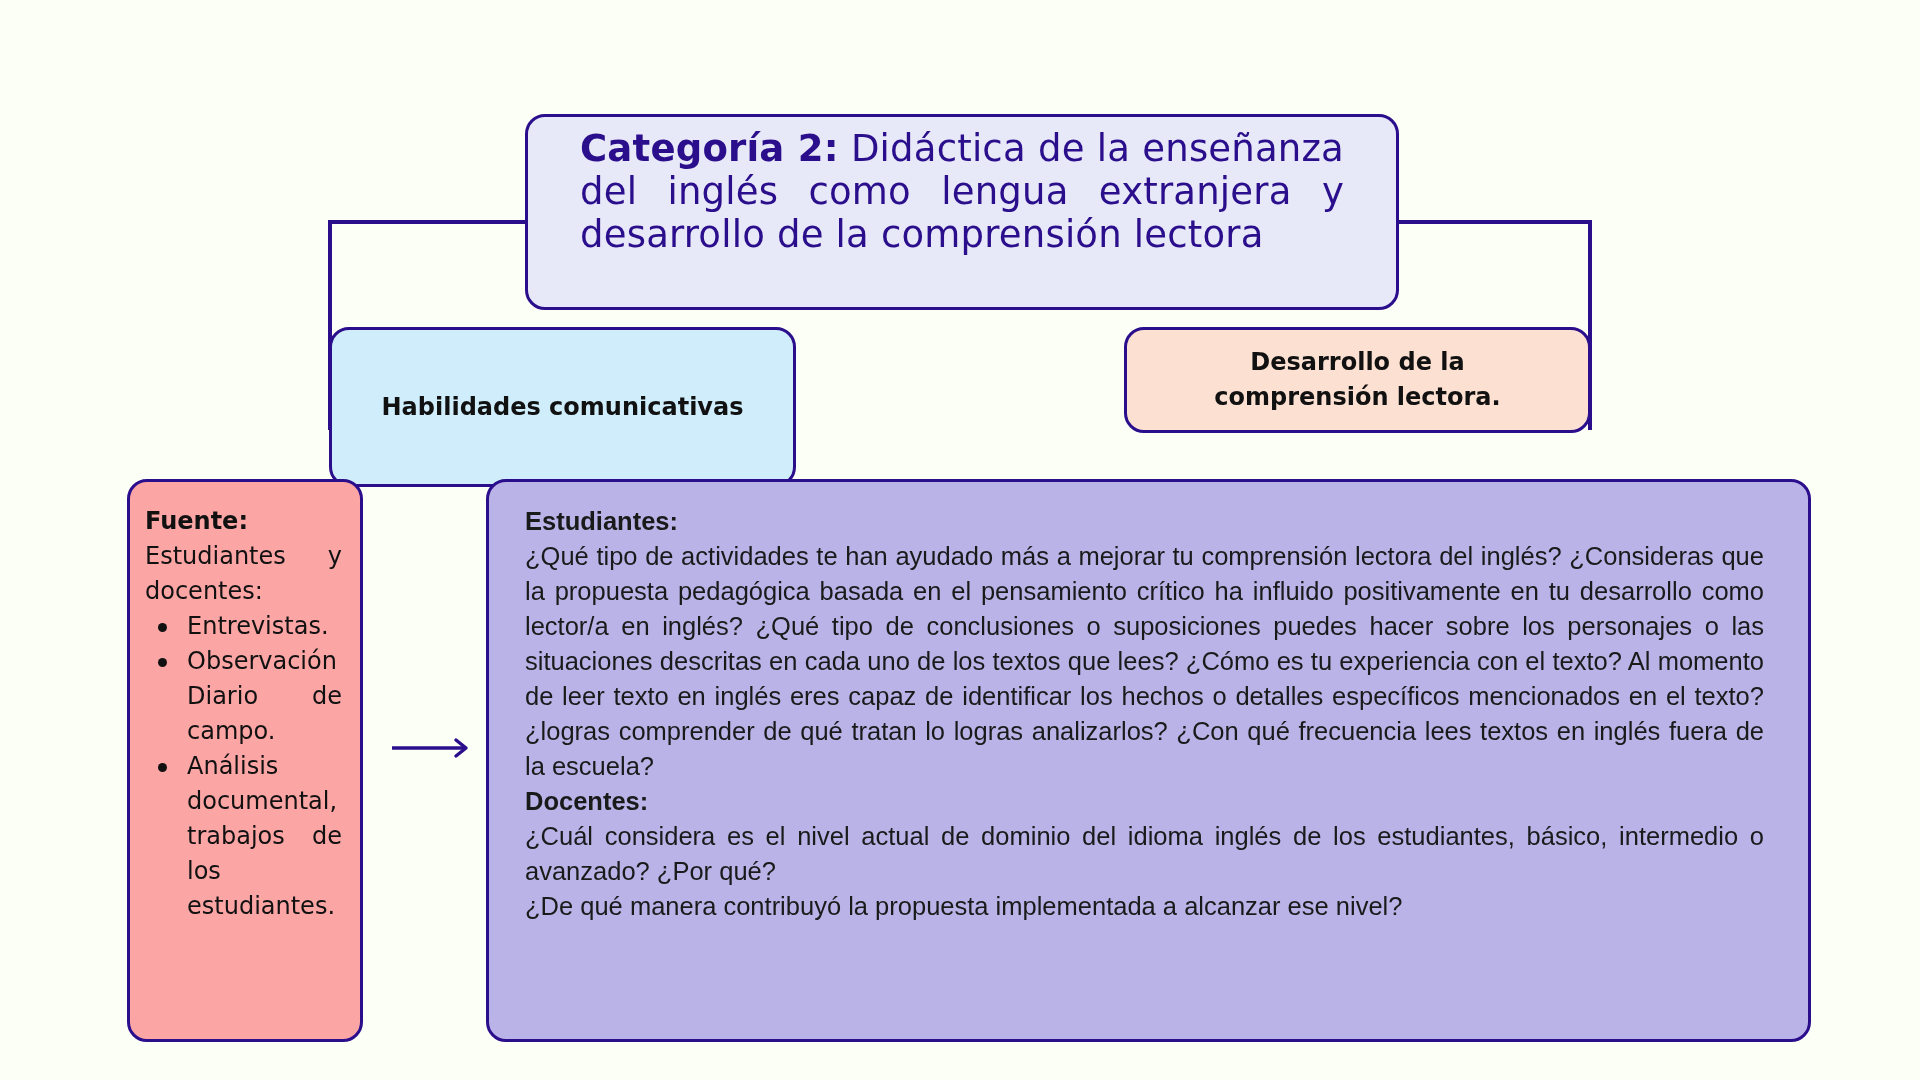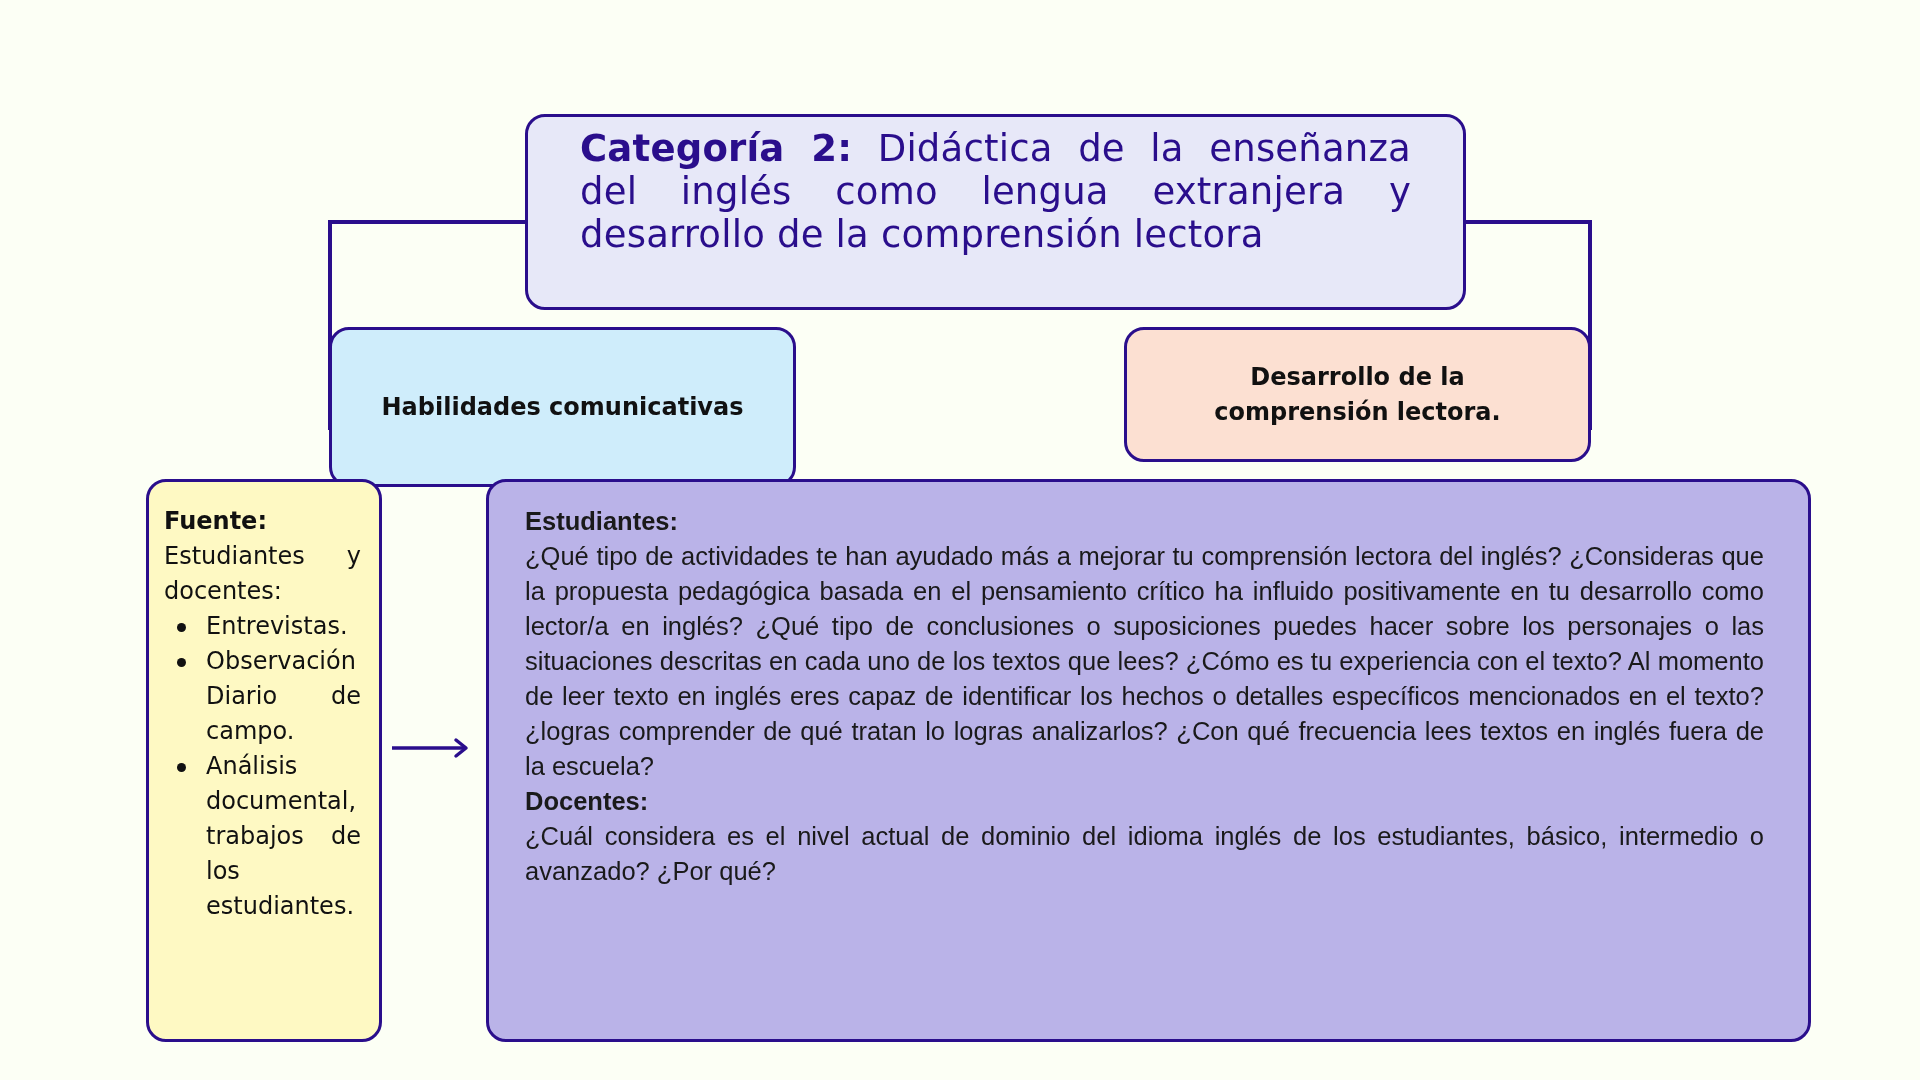--- a/index.html
+++ b/index.html
@@ -7,35 +7,35 @@
     width:1920px; height:1080px; position:relative; overflow:hidden;
     background:#FCFFF5;
     font-family:"Liberation Sans", sans-serif;
   }
   .box {
     position:absolute; box-sizing:border-box;
     border:3.5px solid #2A0E8C; border-radius:20px;
   }
   .line { position:absolute; background:#2A0E8C; }
 
-  #title-box { left:525px; top:114px; width:941px; height:196px; background:#E7E8F8; }
+  #title-box { left:525px; top:114px; width:874px; height:196px; background:#E7E8F8; }
   #title-text {
     position:absolute; left:52px; right:52px; top:10px;
     font-family:"DejaVu Sans", sans-serif; font-size:37px; line-height:43px;
     color:#2A0E8C; text-align:justify; text-align-last:left; letter-spacing:0.2px;
   }
   #title-text b { font-weight:900; }
 
   #blue-box { left:329px; top:327px; width:467px; height:160px; background:#CFEDFB;
     display:flex; align-items:center; justify-content:center; text-align:center; }
-  #orange-box { left:1124px; top:327px; width:467px; height:135px; background:#FCE0D2;
+  #orange-box { left:1124px; top:327px; width:467px; height:106px; background:#FCE0D2;
     display:flex; align-items:center; justify-content:center; text-align:center; }
   .sub-label { font-family:"DejaVu Sans", sans-serif; font-weight:bold; font-size:24px; line-height:35px; color:#111; padding:0 40px; }
 
-  #source-box { left:146px; top:479px; width:236px; height:563px; background:#fef9c3; }
+  #source-box { left:127px; top:479px; width:236px; height:563px; background:#fca5a5; }
   #source-content {
     position:absolute; left:15px; right:18px; top:22px;
     font-family:"DejaVu Sans", sans-serif; font-size:24px; line-height:35px; color:#111;
   }
   #source-content .hd { font-weight:bold; }
   #source-content ul { margin:0; padding:0 0 0 42px; list-style:none; }
   #source-content li { position:relative; text-align:justify; }
   #source-content li::before { content:""; position:absolute; left:-29px; top:14px; width:9px; height:9px; border-radius:50%; background:#111; }
   .jl { text-align:justify; text-align-last:justify; display:block; }
 
@@ -98,14 +98,15 @@
   <line x1="0" y1="11" x2="74" y2="11" stroke="#2A0E8C" stroke-width="3.5"></line>
   <polyline points="64,3 74,11 64,19" fill="none" stroke="#2A0E8C" stroke-width="3.5" stroke-linejoin="round" stroke-linecap="round"></polyline>
 </svg>
 
 <div class="box" id="questions-box">
   <div id="questions-content">
     <span class="hd">Estudiantes:</span>
     <span class="para">¿Qué tipo de actividades te han ayudado más a mejorar tu comprensión lectora del inglés? ¿Consideras que la propuesta pedagógica basada en el pensamiento crítico ha influido positivamente en tu desarrollo como lector/a en inglés? ¿Qué tipo de conclusiones o suposiciones puedes hacer sobre los personajes o las situaciones descritas en cada uno de los textos que lees? ¿Cómo es tu experiencia con el texto? Al momento de leer texto en inglés eres capaz de identificar los hechos o detalles específicos mencionados en el texto? ¿logras comprender de qué tratan lo logras analizarlos? ¿Con qué frecuencia lees textos en inglés fuera de la escuela?</span>
     <span class="hd">Docentes:</span>
     <span class="para">¿Cuál considera es el nivel actual de dominio del idioma inglés de los estudiantes, básico, intermedio o avanzado? ¿Por qué?</span>
+    <span class="para">¿De qué manera contribuyó la propuesta implementada a alcanzar ese nivel?</span>
   </div>
 </div>
 
 </body></html>

